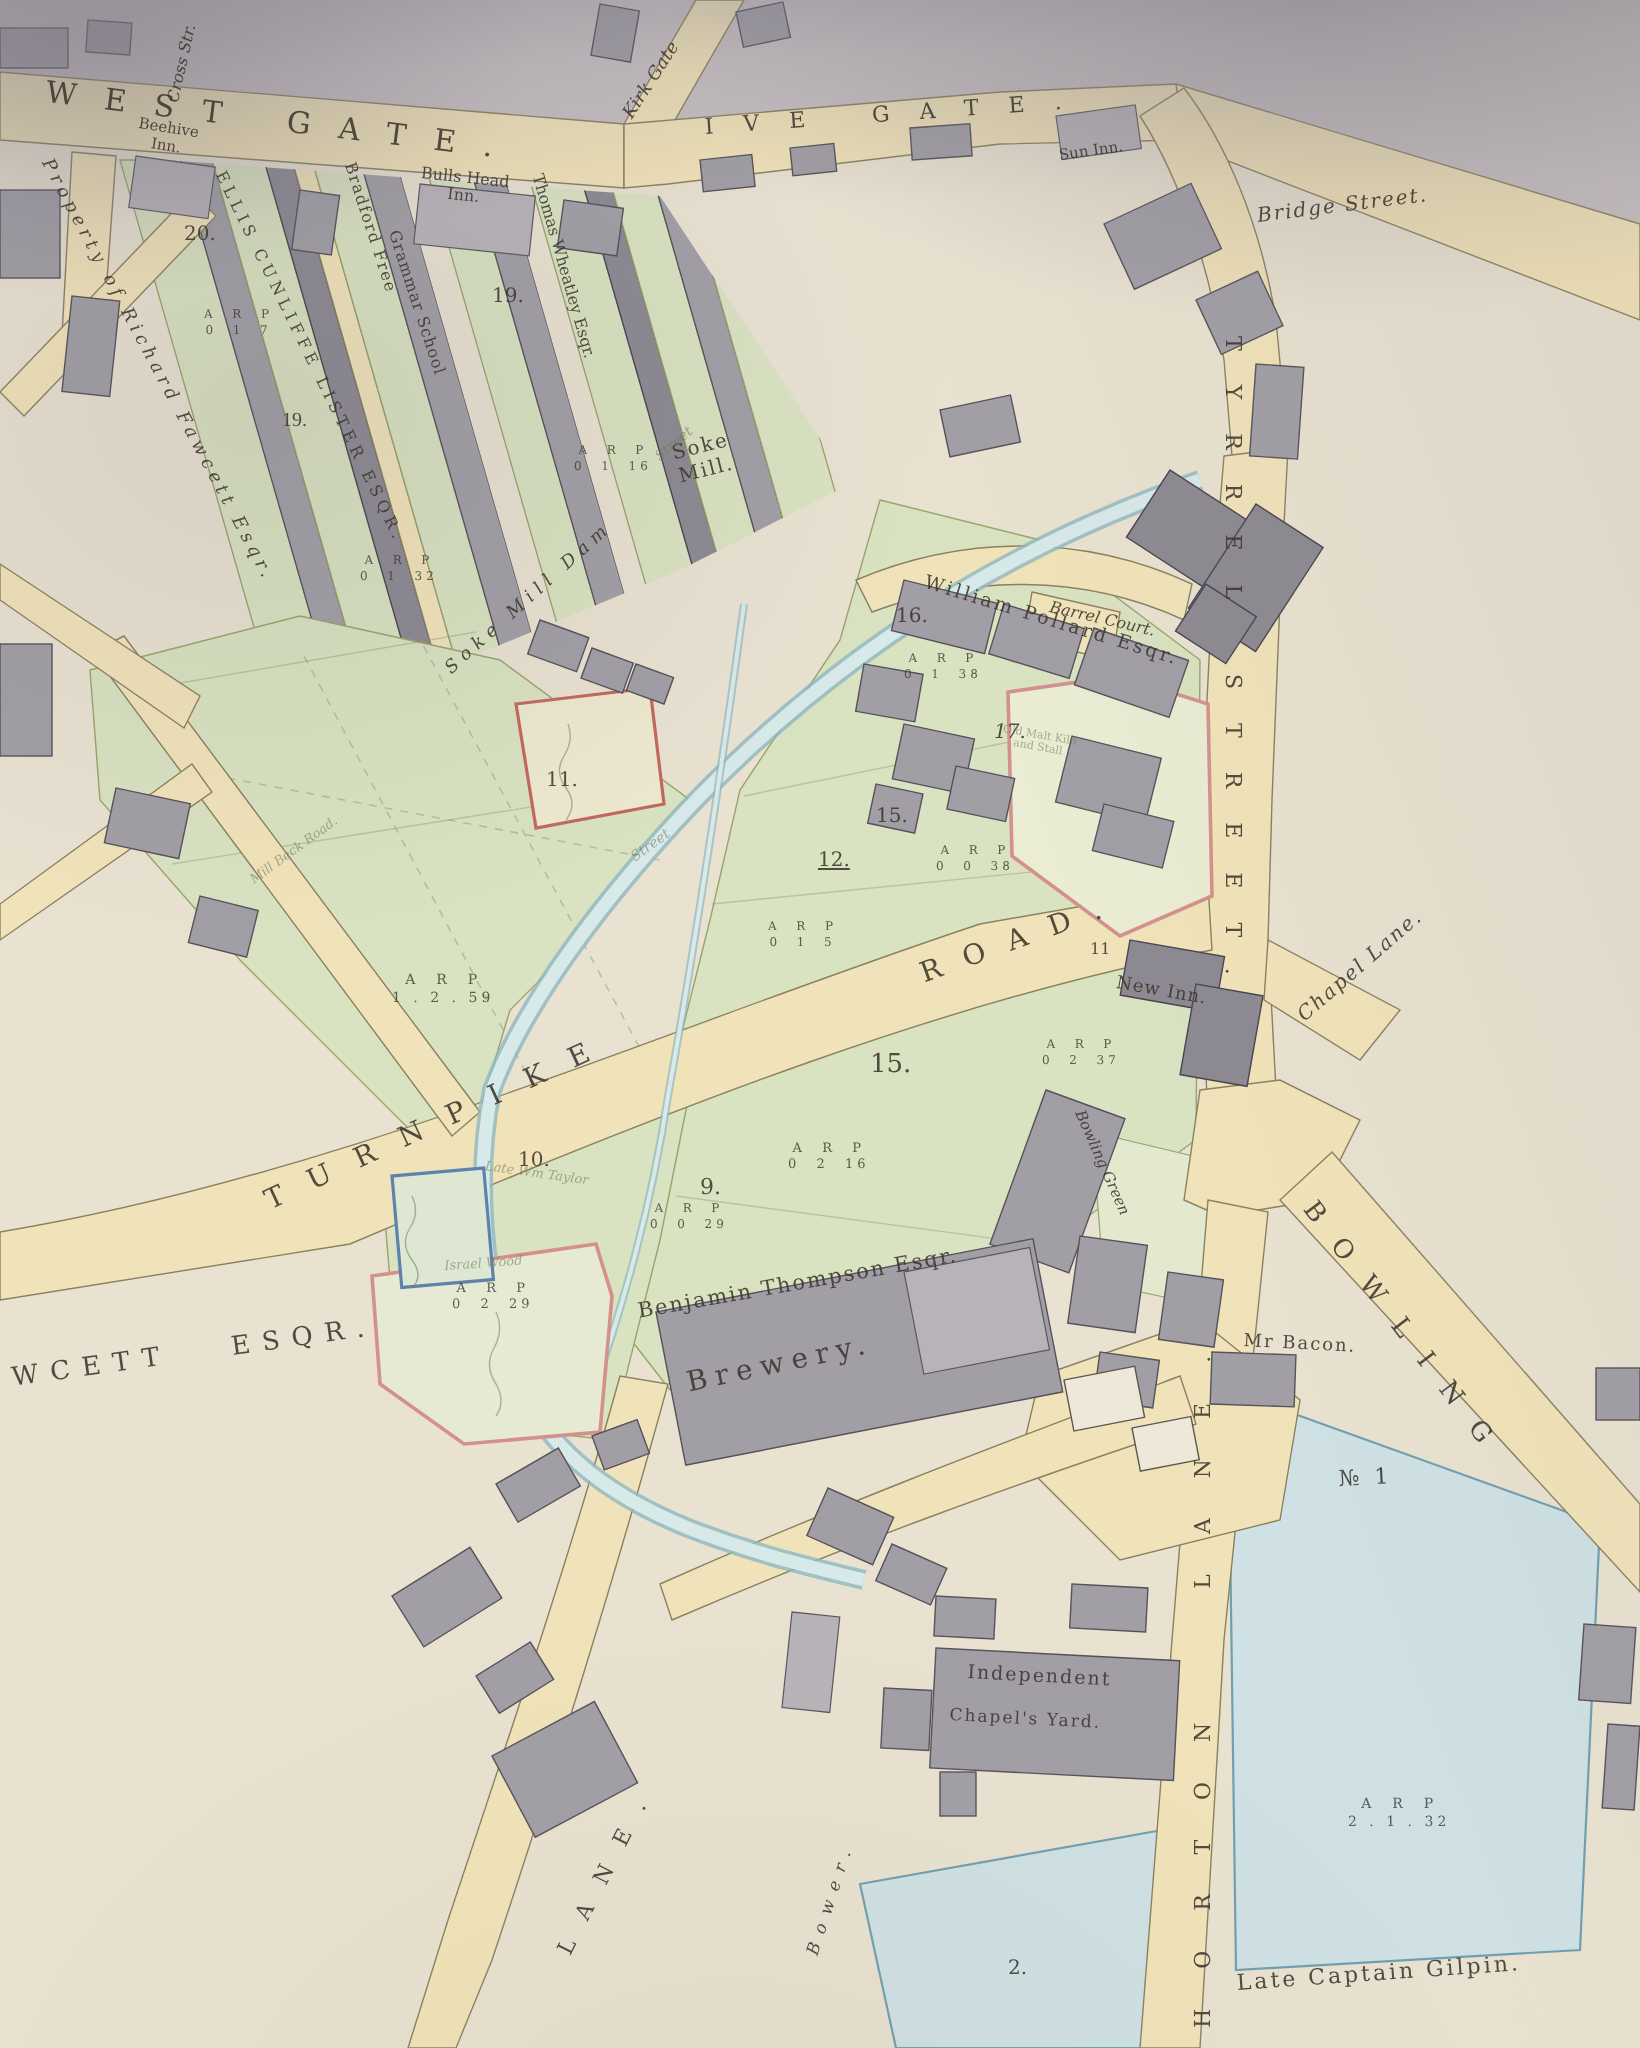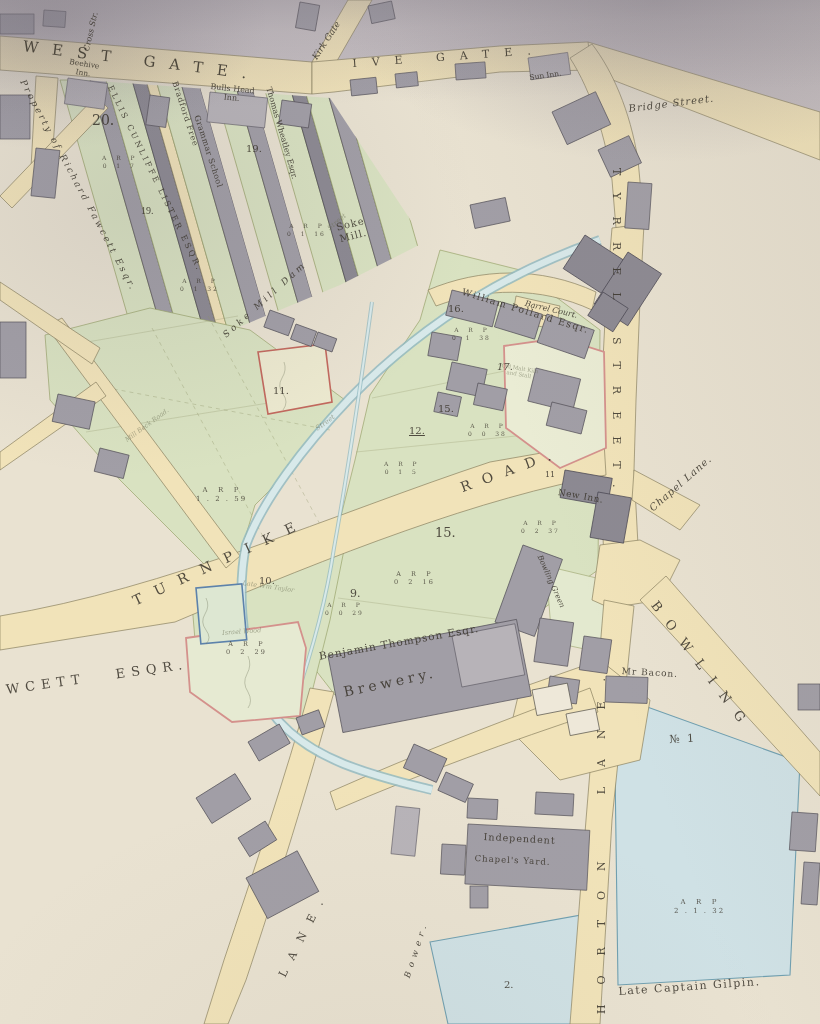--- a/index.html
+++ b/index.html
@@ -242,21 +242,21 @@
       <div class="lbl" style="left: 618px; top: 986px; font-size: 11px; transform: rotate(-4deg); letter-spacing: 1.5px;">Late Captain Gilpin.</div>
       <div class="lbl" style="left: 484px; top: 831px; font-size: 9.5px; transform: rotate(3deg); letter-spacing: 1px;">Independent</div>
       <div class="lbl" style="left: 475px; top: 853px; font-size: 8.5px; transform: rotate(3deg); letter-spacing: 1px;">Chapel's Yard.</div>
       <div class="lbl" style="left: 5px; top: 682px; font-size: 13px; transform: rotate(-8deg); letter-spacing: 6px;">WCETT   ESQR.</div>
       <div class="lbl faint" style="left: 502px; top: 362px; font-size: 5.5px; transform: rotate(10deg); text-align: center;">Old Malt Kiln
 and Stall</div>
       <div class="lbl it faint" style="left: 243px; top: 580px; font-size: 6.5px; transform: rotate(8deg);">Late Wm Taylor</div>
       <div class="lbl it faint" style="left: 222px; top: 630px; font-size: 6.5px; transform: rotate(-4deg);">Israel Wood</div>
       <div class="lbl it faint" style="left: 314px; top: 426px; font-size: 7px; transform: rotate(-36deg);">Street</div>
       <div class="lbl it faint" style="left: 326px; top: 226px; font-size: 7px; transform: rotate(-40deg);">Street</div>
-      <div class="lbl" style="left: 92px; top: 112px; font-size: 14px;">20.</div>
+      <div class="lbl" style="left: 92px; top: 112px; font-size: 10px;">20.</div>
       <div class="lbl" style="left: 141px; top: 205px; font-size: 10px; font-family: Liberation Serif, serif;">19.</div>
       <div class="lbl" style="left: 246px; top: 143px; font-size: 10px;">19.</div>
       <div class="lbl" style="left: 448px; top: 303px; font-size: 10px;">16.</div>
       <div class="lbl" style="left: 497px; top: 361px; font-size: 10px; font-style: italic;">17.</div>
       <div class="lbl" style="left: 438px; top: 403px; font-size: 10px;">15.</div>
       <div class="lbl" style="left: 409px; top: 425px; font-size: 10px; text-decoration: underline;">12.</div>
       <div class="lbl" style="left: 273px; top: 385px; font-size: 10px;">11.</div>
       <div class="lbl" style="left: 545px; top: 470px; font-size: 8px;">11</div>
       <div class="lbl" style="left: 435px; top: 525px; font-size: 13px;">15.</div>
       <div class="lbl" style="left: 259px; top: 575px; font-size: 10px;">10.</div>

